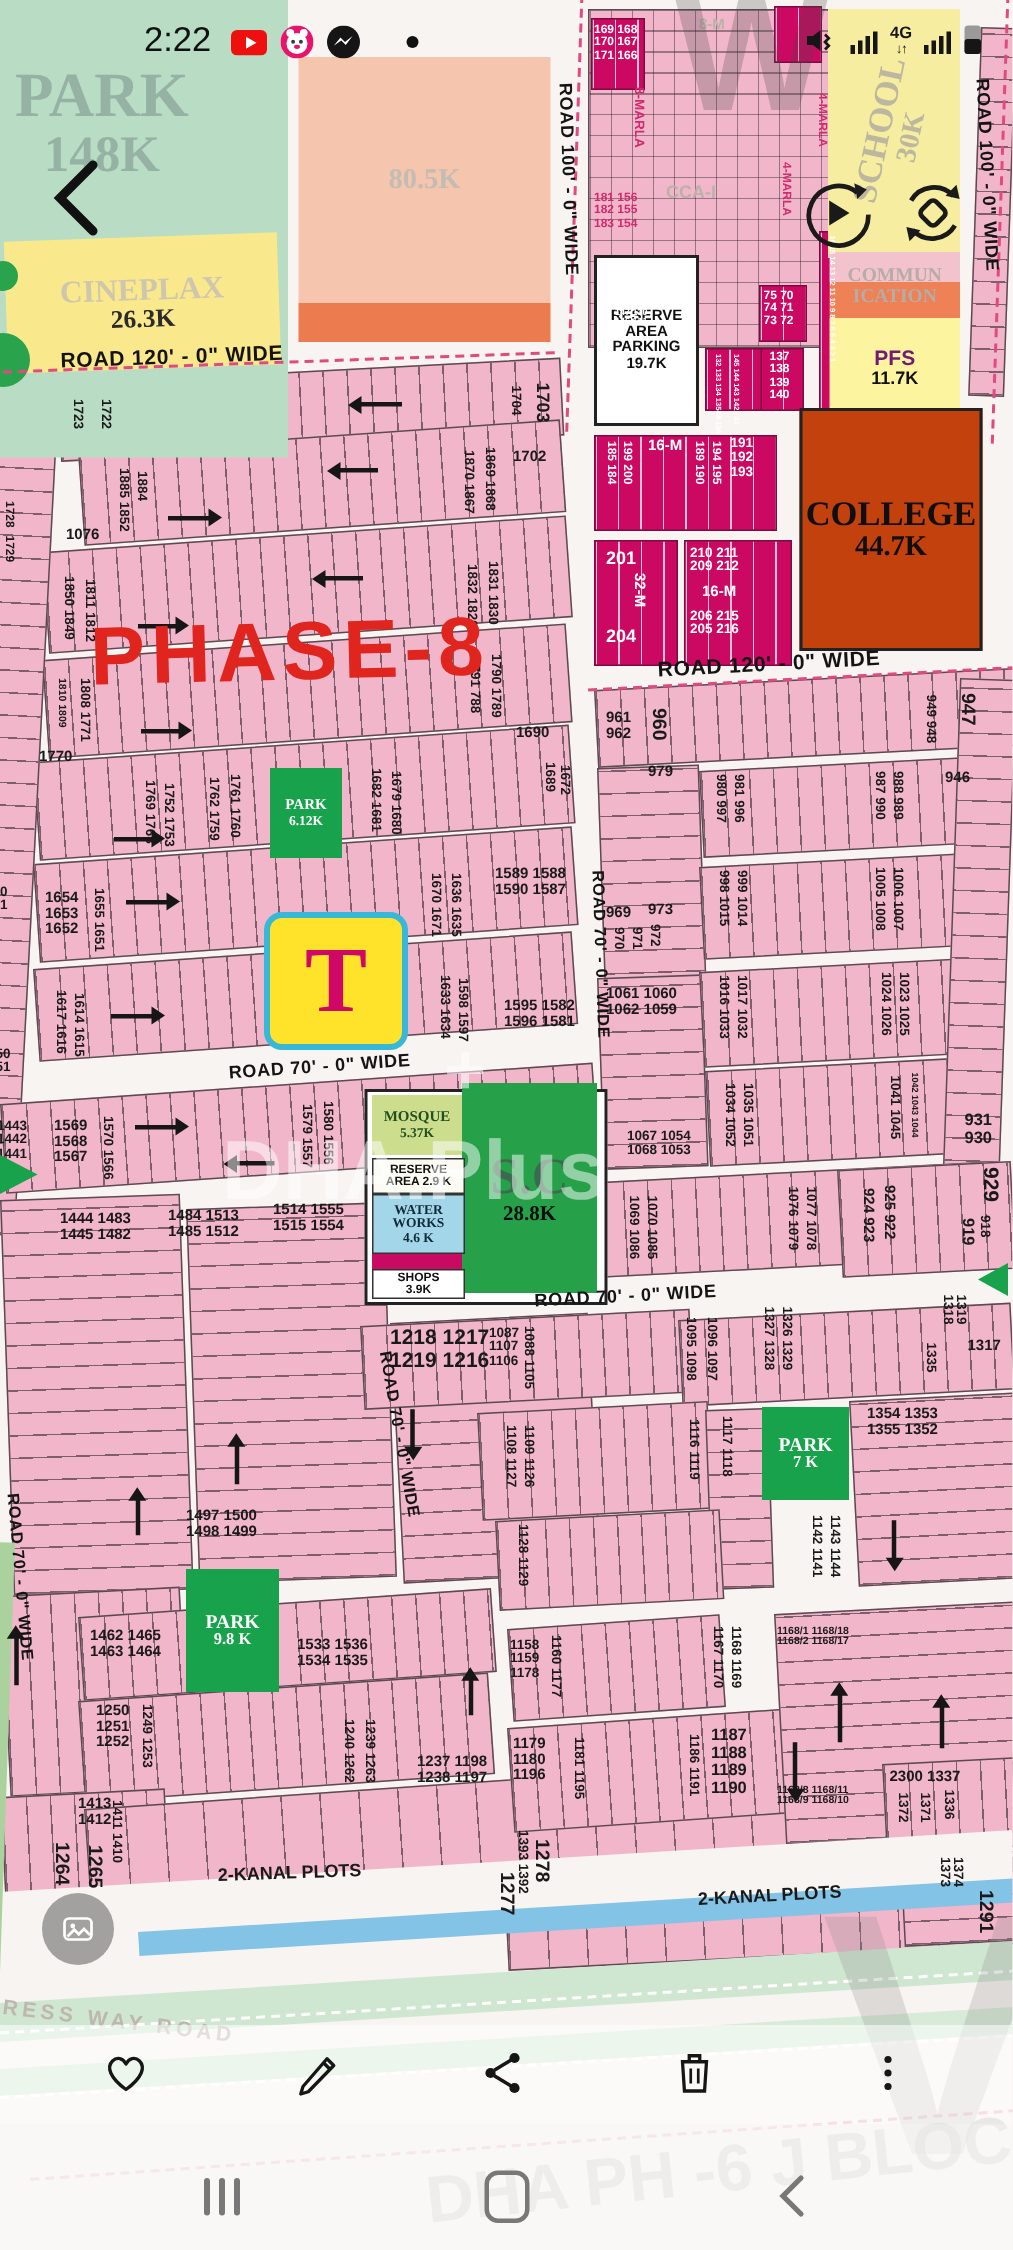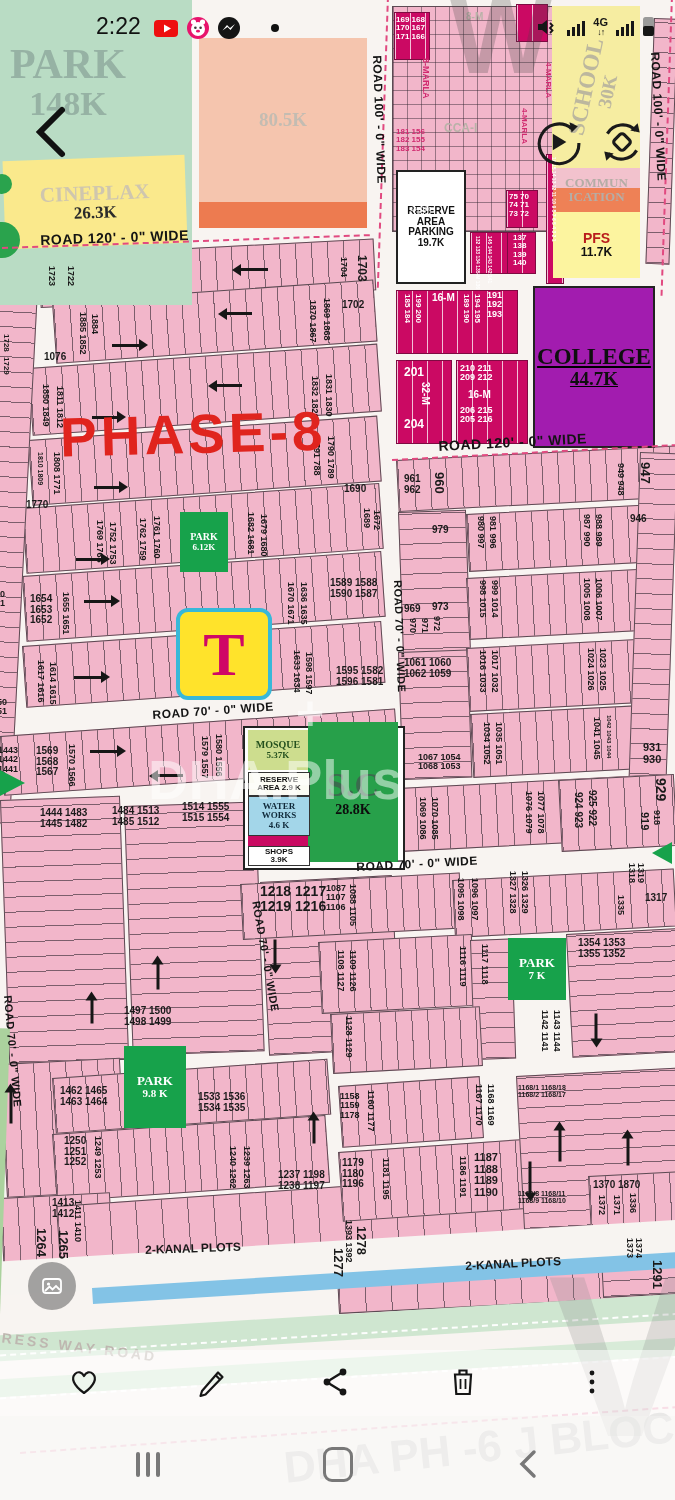--- a/index.html
+++ b/index.html
@@ -151,25 +151,25 @@
         </div>
       </div>
       <div class="blk" style="left: 553px; top: 168px; width: 87px; height: 44px; background: linear-gradient(rgb(242, 194, 205) 45%, rgb(238, 129, 86) 45%);">
         <div class="bw" style="font-family: &quot;Liberation Serif&quot;, serif;">
           <div class="bl" style="font-size: 13px; color: rgb(181, 173, 166);">COMMUN
 ICATION</div>
         </div>
       </div>
       <div class="blk" style="left: 553px; top: 212px; width: 87px; height: 66px; background: rgb(252, 244, 159);">
         <div class="bw">
-          <div class="bl" style="font-size: 14px; color: #b91c1c;">PFS</div>
+          <div class="bl" style="font-size: 14px; color: #701a75;">PFS</div>
           <div class="bs" style="font-size: 12px; color: rgb(17, 17, 17);">11.7K</div>
         </div>
       </div>
-      <div class="blk" style="left: 533px; top: 286px; width: 118px; height: 158px; background: #a21caf; border: 2px solid rgb(34, 34, 34); text-decoration: underline;">
+      <div class="blk" style="left: 533px; top: 272px; width: 118px; height: 158px; background: #c2410c; border: 2px solid rgb(34, 34, 34);">
         <div class="bw" style="font-family: &quot;Liberation Serif&quot;, serif;">
           <div class="bl" style="font-size: 23px; color: rgb(15, 15, 15);">COLLEGE</div>
           <div class="bs" style="font-size: 19px; color: rgb(15, 15, 15);">44.7K</div>
         </div>
       </div>
       <div class="blk" style="left: 180px; top: 512px; width: 48px; height: 60px; background: rgb(23, 162, 75);">
         <div class="bw" style="font-family: &quot;Liberation Serif&quot;, serif;">
           <div class="bl" style="font-size: 10px; color: rgb(255, 255, 255);">PARK</div>
           <div class="bs" style="font-size: 9px; color: rgb(255, 255, 255);">6.12K</div>
         </div>
@@ -311,21 +311,21 @@
 1590 1587</div>
       <div class="lbl c-k" style="left: 45px; top: 660px; transform: rotate(90deg); font-size: 9px;">1617 1616</div>
       <div class="lbl c-k" style="left: 57px; top: 662px; transform: rotate(90deg); font-size: 9px;">1614 1615</div>
       <div class="lbl c-k" style="left: 301px; top: 650px; transform: rotate(90deg); font-size: 9px;">1633 1634</div>
       <div class="lbl c-k" style="left: 313px; top: 652px; transform: rotate(90deg); font-size: 9px;">1598 1597</div>
       <div class="lbl c-k" style="left: 336px; top: 666px; font-size: 10px;">1595 1582
 1596 1581</div>
       <div class="lbl c-k" style="left: 404px; top: 474px; font-size: 10px;">961
 962</div>
       <div class="lbl c-k" style="left: 446px; top: 472px; transform: rotate(90deg); font-size: 13px;">960</div>
-      <div class="lbl c-k" style="left: 432px; top: 510px; font-size: 10px; margin-top: 15px;">979</div>
+      <div class="lbl c-k" style="left: 432px; top: 510px; font-size: 10px;">979</div>
       <div class="lbl c-k" style="left: 625px; top: 463px; transform: rotate(90deg); font-size: 9px;">949 948</div>
       <div class="lbl c-k" style="left: 652px; top: 462px; transform: rotate(90deg); font-size: 13px;">947</div>
       <div class="lbl c-k" style="left: 630px; top: 514px; font-size: 10px;">946</div>
       <div class="lbl c-k" style="left: 485px; top: 516px; transform: rotate(90deg); font-size: 9px;">980 997</div>
       <div class="lbl c-k" style="left: 497px; top: 516px; transform: rotate(90deg); font-size: 9px;">981 996</div>
       <div class="lbl c-k" style="left: 591px; top: 514px; transform: rotate(90deg); font-size: 9px;">987 990</div>
       <div class="lbl c-k" style="left: 603px; top: 514px; transform: rotate(90deg); font-size: 9px;">988 989</div>
       <div class="lbl c-k" style="left: 404px; top: 604px; font-size: 10px;">969</div>
       <div class="lbl c-k" style="left: 432px; top: 602px; font-size: 10px;">973</div>
       <div class="lbl c-k" style="left: 417px; top: 618px; transform: rotate(90deg); font-size: 9px;">970</div>
@@ -392,21 +392,21 @@
       <div class="lbl c-k" style="left: 82px; top: 1200px; transform: rotate(90deg); font-size: 9px;">1411 1410</div>
       <div class="lbl c-k" style="left: 48px; top: 1228px; transform: rotate(90deg); font-size: 13px;">1264</div>
       <div class="lbl c-k" style="left: 70px; top: 1230px; transform: rotate(90deg); font-size: 13px;">1265</div>
       <div class="lbl c-k" style="left: 145px; top: 1244px; transform: rotate(-2deg); font-size: 12px;">2-KANAL PLOTS</div>
       <div class="lbl c-k" style="left: 353px; top: 1220px; transform: rotate(90deg); font-size: 9px;">1393 1392</div>
       <div class="lbl c-k" style="left: 345px; top: 1248px; transform: rotate(90deg); font-size: 13px;">1277</div>
       <div class="lbl c-k" style="left: 368px; top: 1226px; transform: rotate(90deg); font-size: 13px;">1278</div>
       <div class="lbl c-k" style="left: 465px; top: 1260px; transform: rotate(-3deg); font-size: 12px;">2-KANAL PLOTS</div>
       <div class="lbl c-k" style="left: 643px; top: 1238px; transform: rotate(90deg); font-size: 9px;">1374 1373</div>
       <div class="lbl c-k" style="left: 664px; top: 1260px; transform: rotate(90deg); font-size: 13px;">1291</div>
-      <div class="lbl c-k" style="left: 593px; top: 1180px; font-size: 10px;">1370 1870</div>
+      <div class="lbl c-k" style="left: 593px; top: 1180px; font-size: 10px;">2300 1337</div>
       <div class="lbl c-k" style="left: 606px; top: 1195px; transform: rotate(90deg); font-size: 9px;">1372</div>
       <div class="lbl c-k" style="left: 621px; top: 1195px; transform: rotate(90deg); font-size: 9px;">1371</div>
       <div class="lbl c-k" style="left: 637px; top: 1193px; transform: rotate(90deg); font-size: 9px;">1336</div>
       <div class="lbl c-k" style="left: 260px; top: 884px; font-size: 14px;">1218 1217
 1219 1216</div>
       <div class="lbl c-k" style="left: 326px; top: 884px; font-size: 9px;">1087
 1107
 1106</div>
       <div class="lbl c-k" style="left: 357px; top: 884px; transform: rotate(90deg); font-size: 9px;">1088 1105</div>
       <div class="lbl c-k" style="left: 465px; top: 878px; transform: rotate(90deg); font-size: 9px;">1095 1098</div>

